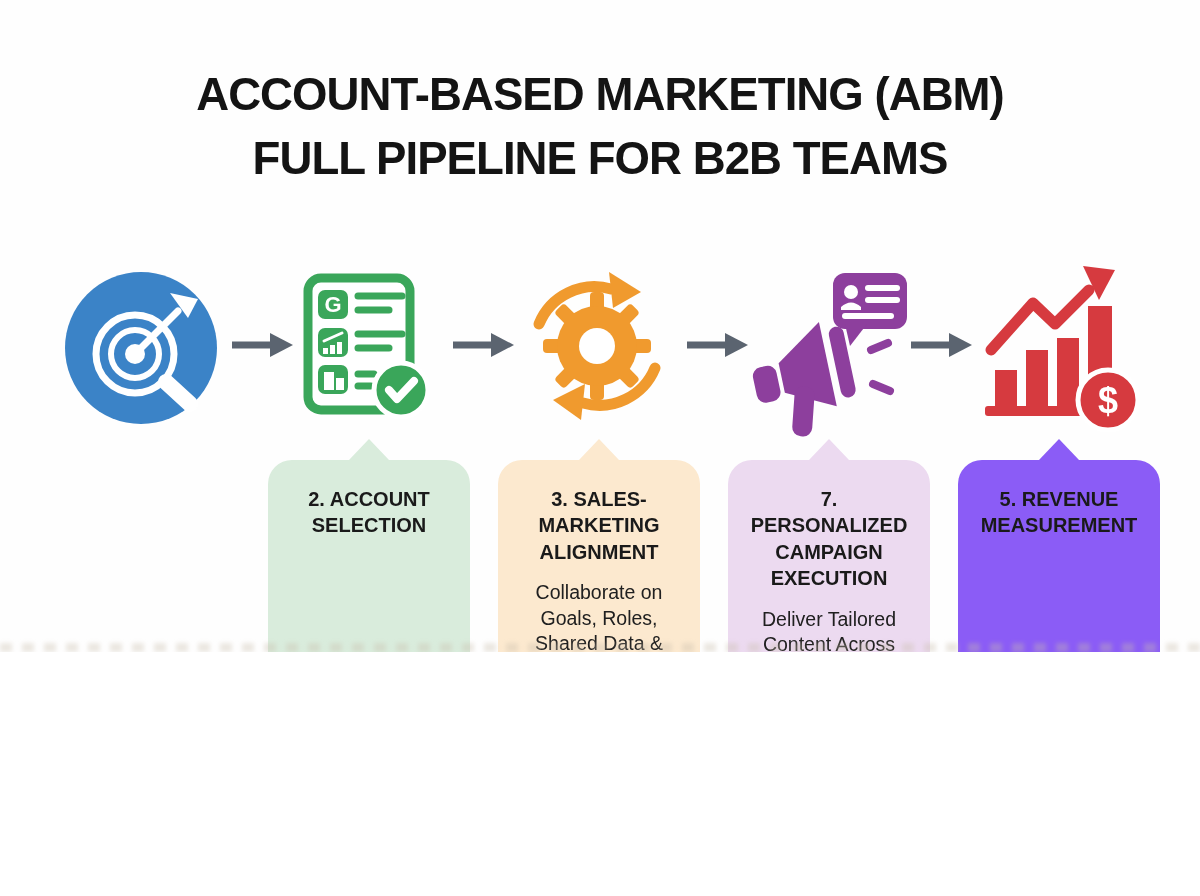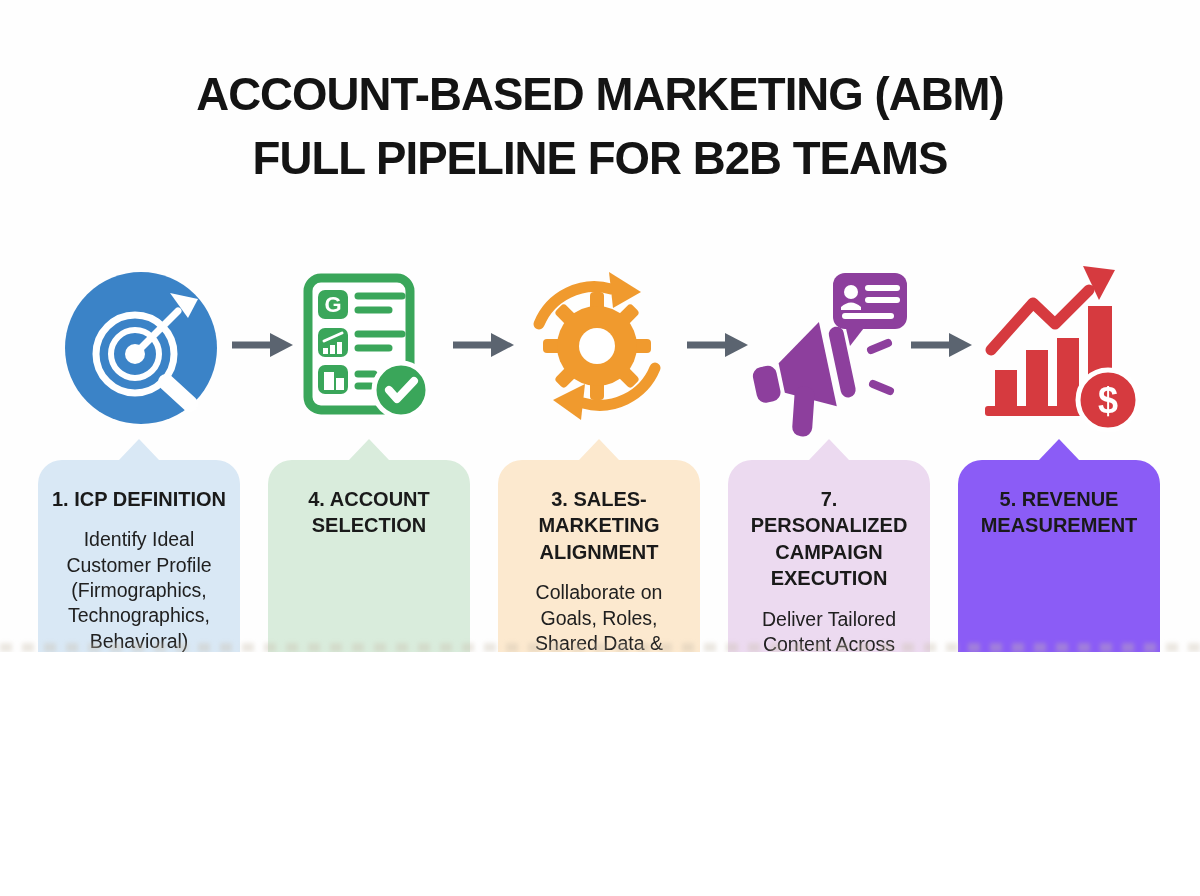--- a/index.html
+++ b/index.html
@@ -155,29 +155,24 @@
   </svg>
   <svg class="flow-arrow" style="left:685px" width="64" height="28" viewBox="0 0 64 28">
     <line x1="2" y1="14" x2="42" y2="14" stroke="#5b6470" stroke-width="7"></line>
     <polygon points="40,2 63,14 40,26" fill="#5b6470"></polygon>
   </svg>
   <svg class="flow-arrow" style="left:909px" width="64" height="28" viewBox="0 0 64 28">
     <line x1="2" y1="14" x2="42" y2="14" stroke="#5b6470" stroke-width="7"></line>
     <polygon points="40,2 63,14 40,26" fill="#5b6470"></polygon>
   </svg>
 
-  <div class="card card1 bg1">
-    <div class="pointer bg1"></div>
-    <div class="card-title">1. ICP DEFINITION</div>
-    <div class="card-body">Identify Ideal Customer Profile (Firmographics, Technographics, Behavioral)</div>
-  </div>
 
   <div class="card card2 bg2">
     <div class="pointer bg2"></div>
-    <div class="card-title">4. ACCOUNT SELECTION</div>
+    <div class="card-title">2. ACCOUNT SELECTION</div>
   </div>
 
   <div class="card card3 bg3">
     <div class="pointer bg3"></div>
     <div class="card-title">3. SALES-MARKETING ALIGNMENT</div>
     <div class="card-body">Collaborate on Goals, Roles, Shared Data &amp; Tools</div>
   </div>
 
   <div class="card card4 bg4">
     <div class="pointer bg4"></div>

